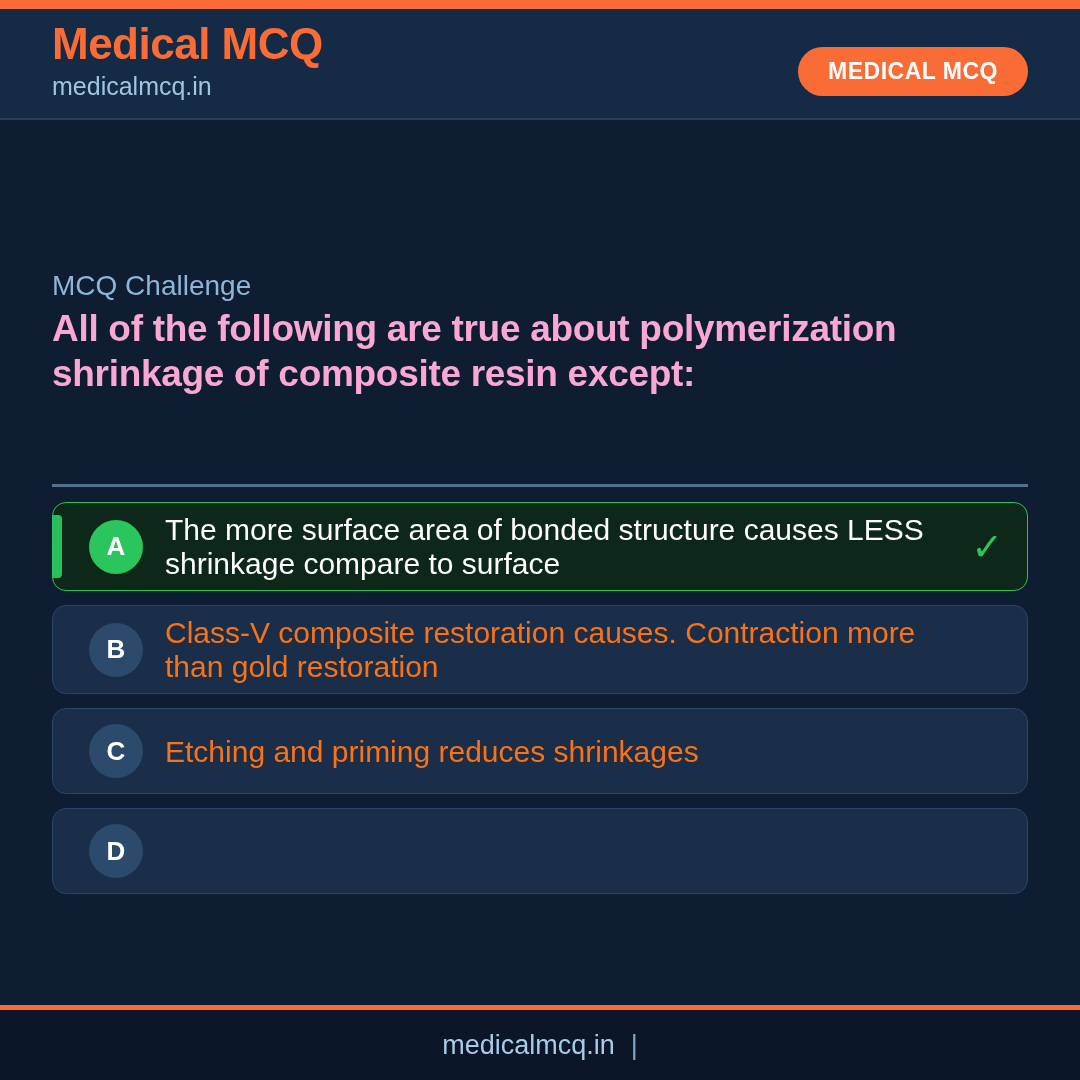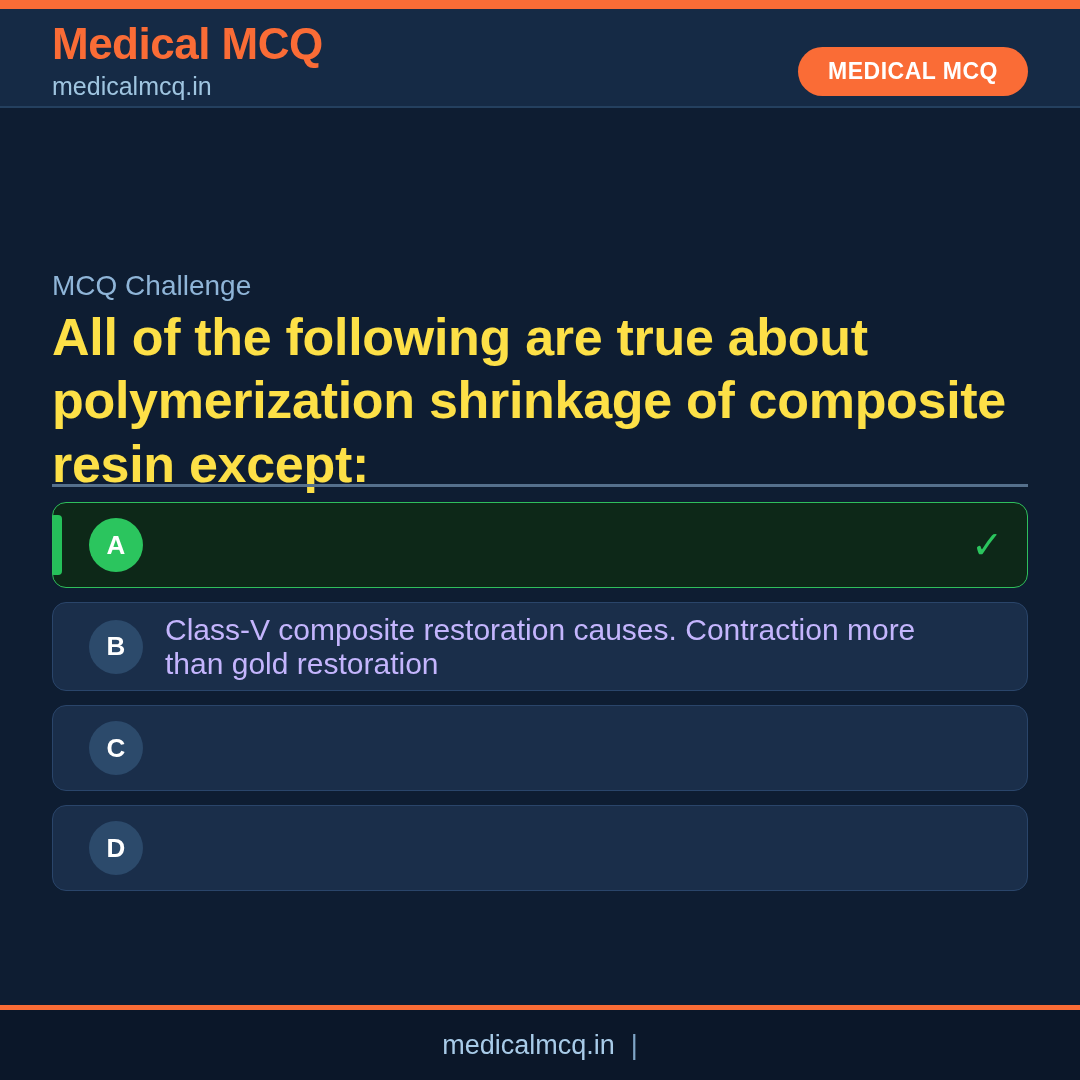--- a/index.html
+++ b/index.html
@@ -23,21 +23,21 @@
     width: 1080px;
     height: 9px;
     background: #FA6C36;
   }
 
   
   .header {
     position: absolute;
     top: 9px; left: 0;
     width: 1080px;
-    height: 99px;
+    height: 111px;
     background: #152A45;
     border-bottom: 2px solid #24405F;
   }
 
   .brand {
     position: absolute;
     left: 52px;
     top: 12px;
   }
 
@@ -84,23 +84,23 @@
     left: 52px;
     font-size: 28px;
     color: #8FB5D8;
   }
 
   .question {
     position: absolute;
     top: 184px;
     left: 52px;
     width: 990px;
-    font-size: 52px;
-    font-weight: bold;
-    color: #fde047;
+    font-size: 37px;
+    font-weight: bold;
+    color: #f9a8d4;
     line-height: 1.22;
     letter-spacing: -0.3px;
   }
 
   .divider {
     position: absolute;
     top: 362px;
     left: 52px;
     width: 976px;
     height: 3px;
@@ -162,21 +162,21 @@
     margin-left: 14px;
   }
 
   .option.correct .badge {
     background: #2BC55E;
     color: #FFFFFF;
   }
 
   .option-text {
     font-size: 30px;
-    color: #c4b5fd;
+    color: #f97316;
     line-height: 1.12;
     flex: 1 1 auto;
   }
 
   .option.correct .option-text {
     color: #FFFFFF;
   }
 
   .check {
     position: absolute;
@@ -240,33 +240,35 @@
 <div class="content">
   <div class="eyebrow">MCQ Challenge</div>
   <div class="question">All of the following are true about polymerization shrinkage of composite resin except:</div>
   <div class="divider"></div>
 
   <div class="options">
 
     <div class="option correct">
       <div class="option-accent"></div>
       <div class="badge">A</div>
+      <div class="option-text">The more surface area of bonded structure causes LESS shrinkage compare to surface</div>
       <div class="check">✓</div>
     </div>
 
     <div class="option">
 
       <div class="badge">B</div>
       <div class="option-text">Class-V composite restoration causes. Contraction more than gold restoration</div>
 
     </div>
 
     <div class="option">
 
       <div class="badge">C</div>
+      <div class="option-text">Etching and priming reduces shrinkages</div>
 
     </div>
 
     <div class="option">
 
       <div class="badge">D</div>
 
     </div>
 
   </div>

